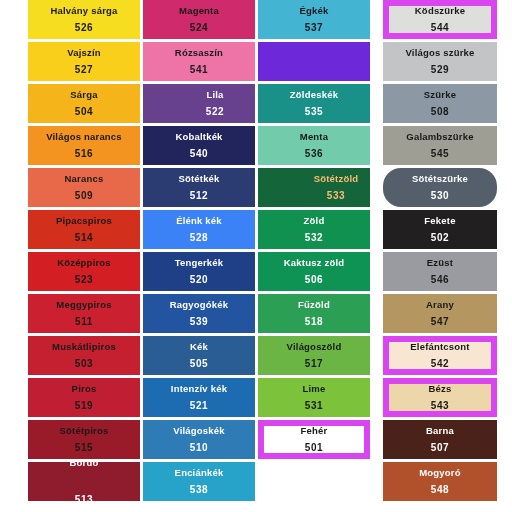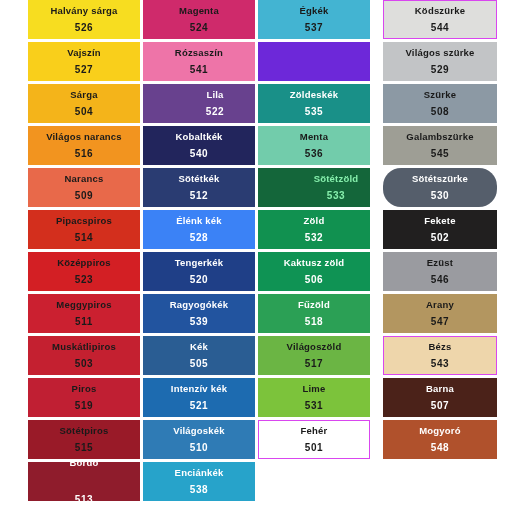--- a/index.html
+++ b/index.html
@@ -54,21 +54,21 @@
 
   .swatch-code {
     font-size: 10px;
     font-weight: bold;
     letter-spacing: 0.6px;
     margin-top: 7px;
     text-align: center;
   }
 
   .has-border {
-    border: 1px solid #d946ef;
+    border: 6px solid #d946ef;
   }
 </style>
 </head>
 <body>
 
 <div id="chart-root" style="background: rgb(255, 255, 255);">
     <div class="swatch-column" id="col-0">
       <div class="swatch-cell" style="background: rgb(247, 221, 32); color: rgb(26, 26, 26);">
         <div class="swatch-name">Halvány sárga</div>
         <div class="swatch-code">526</div>
@@ -178,21 +178,21 @@
         <div class="swatch-code">534</div>
       </div>
       <div class="swatch-cell" style="background: rgb(25, 144, 136); color: rgb(255, 255, 255);">
         <div class="swatch-name">Zöldeskék</div>
         <div class="swatch-code">535</div>
       </div>
       <div class="swatch-cell" style="background: rgb(114, 204, 171); color: rgb(26, 26, 26);">
         <div class="swatch-name">Menta</div>
         <div class="swatch-code">536</div>
       </div>
-      <div class="swatch-cell" style="background: rgb(20, 102, 58); color: #86efac; padding-left: 44px;">
+      <div class="swatch-cell" style="background: rgb(20, 102, 58); color: #fdba74; padding-left: 44px;">
         <div class="swatch-name">Sötétzöld</div>
         <div class="swatch-code">533</div>
       </div>
       <div class="swatch-cell" style="background: rgb(17, 145, 80); color: rgb(255, 255, 255);">
         <div class="swatch-name">Zöld</div>
         <div class="swatch-code">532</div>
       </div>
       <div class="swatch-cell" style="background: rgb(15, 147, 84); color: rgb(255, 255, 255);">
         <div class="swatch-name">Kaktusz zöld</div>
         <div class="swatch-code">506</div>
@@ -240,20 +240,24 @@
         <div class="swatch-code">502</div>
       </div>
       <div class="swatch-cell" style="background: rgb(154, 155, 160); color: rgb(26, 26, 26);">
         <div class="swatch-name">Ezüst</div>
         <div class="swatch-code">546</div>
       </div>
       <div class="swatch-cell" style="background: rgb(179, 150, 96); color: rgb(26, 26, 26);">
         <div class="swatch-name">Arany</div>
         <div class="swatch-code">547</div>
       </div>
+      <div class="swatch-cell has-border" style="background: rgb(249, 230, 210); color: rgb(26, 26, 26);">
+        <div class="swatch-name">Elefántcsont</div>
+        <div class="swatch-code">542</div>
+      </div>
       <div class="swatch-cell has-border" style="background: rgb(238, 214, 171); color: rgb(26, 26, 26);">
         <div class="swatch-name">Bézs</div>
         <div class="swatch-code">543</div>
       </div>
       <div class="swatch-cell" style="background: rgb(75, 34, 25); color: rgb(255, 255, 255);">
         <div class="swatch-name">Barna</div>
         <div class="swatch-code">507</div>
       </div>
       <div class="swatch-cell" style="background: rgb(176, 81, 44); color: rgb(255, 255, 255);">
         <div class="swatch-name">Mogyoró</div>

